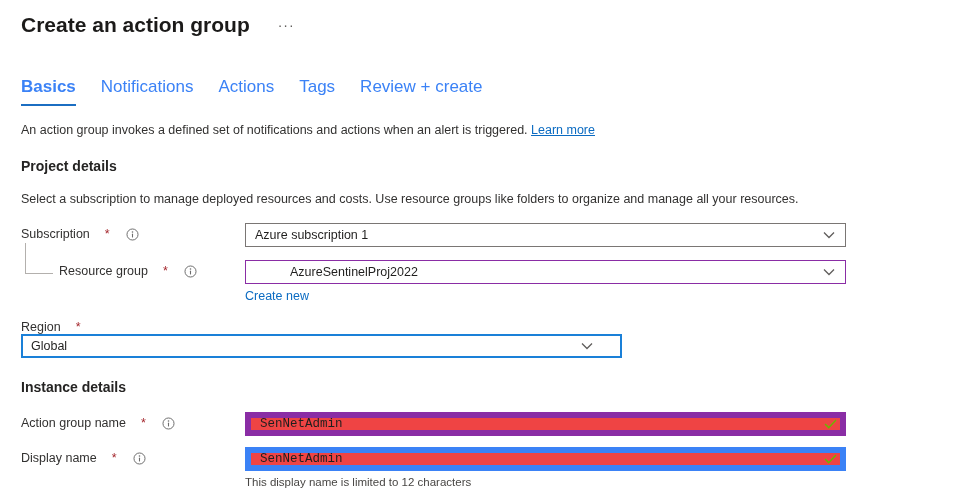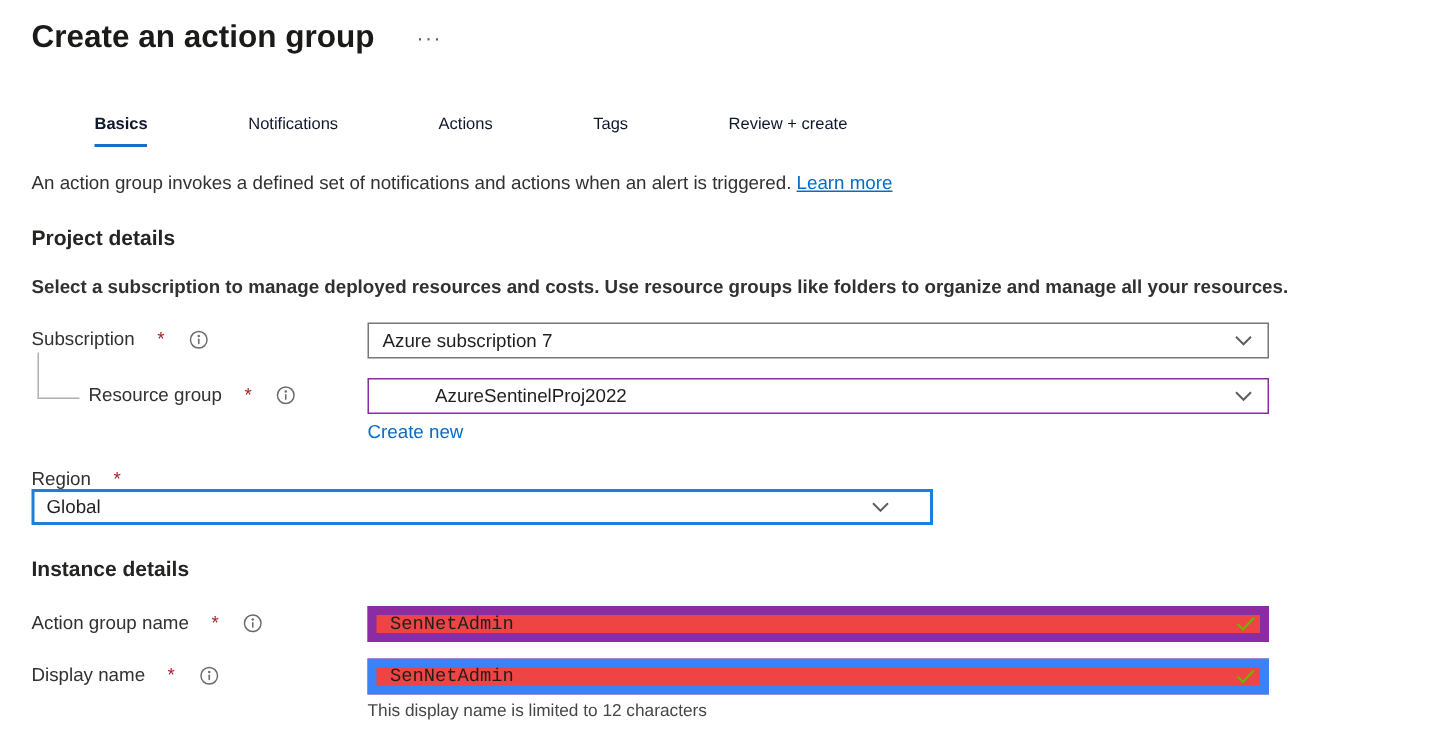--- a/index.html
+++ b/index.html
@@ -11,28 +11,28 @@
   }
   .page { padding:10px 0 0 21px; position:relative; }
 
   
   .title-row { display:flex; align-items:center; gap:26px; height:30px; }
   .page-title { font-size:21px; font-weight:700; color:#1b1a19; margin:0; line-height:28px; }
   .more-menu { color:#605e5c; font-size:14px; letter-spacing:1px; cursor:pointer; line-height:10px; padding:4px 2px; }
 
   
   .tabs { display:flex; gap:25px; margin-top:37px; }
-  .tab { font-size:11px; color:#0f172a; padding-bottom:7px; cursor:pointer; border-bottom:2px solid transparent;margin-left:42px; }
+  .tab { font-size:17px; color:#3b82f6; padding-bottom:7px; cursor:pointer; border-bottom:2px solid transparent; }
   .tab.active { font-weight:700; border-bottom-color:#1b6ec2; }
 
   
   .intro { margin:17px 0 0; font-size:12.5px; color:#323130; }
   .link { color:#0b6bc2; text-decoration:underline; cursor:pointer; }
   .section-heading { font-size:14px; font-weight:700; margin:21px 0 0; color:#252423; }
-  .desc { margin:18px 0 0; font-size:12.5px; color:#323130;font-weight:bold; }
+  .desc { margin:18px 0 0; font-size:12.5px; color:#323130; }
 
   
   .form { margin-top:17px; }
   .row { display:flex; align-items:flex-start; margin-bottom:13px; position:relative; }
   .label-cell { width:224px; flex:none; padding-top:4px; display:flex; align-items:center; gap:15px; font-size:12.5px; color:#323130; }
   .label-cell.indented { padding-left:38px; }
   .control-cell { width:601px; flex:none; }
   .req { color:#a4262c; font-size:12.5px; }
   .info-icon { flex:none; display:inline-flex; margin-left:1px; }
 
@@ -103,21 +103,21 @@
         <span class="info-icon">
           <svg viewBox="0 0 16 16" width="13" height="13">
               <circle cx="8" cy="8" r="6.8" fill="none" stroke="#6b6b6b" stroke-width="1.2"></circle>
               <circle cx="8" cy="4.9" r="1" fill="#6b6b6b"></circle>
               <rect x="7.35" y="6.9" width="1.3" height="4.9" rx="0.65" fill="#6b6b6b"></rect>
             </svg>
         </span>
       </div>
       <div class="control-cell">
         <div class="field-box">
-          <span>Azure subscription 7</span>
+          <span>Azure subscription 1</span>
           <span class="chevron">
             <svg viewBox="0 0 12 8" width="12" height="8">
                 <path d="M1 1.5 L6 6.5 L11 1.5" fill="none" stroke="#605e5c" stroke-width="1.3"></path>
               </svg>
           </span>
         </div>
       </div>
     </div>
 
     <div class="row">

